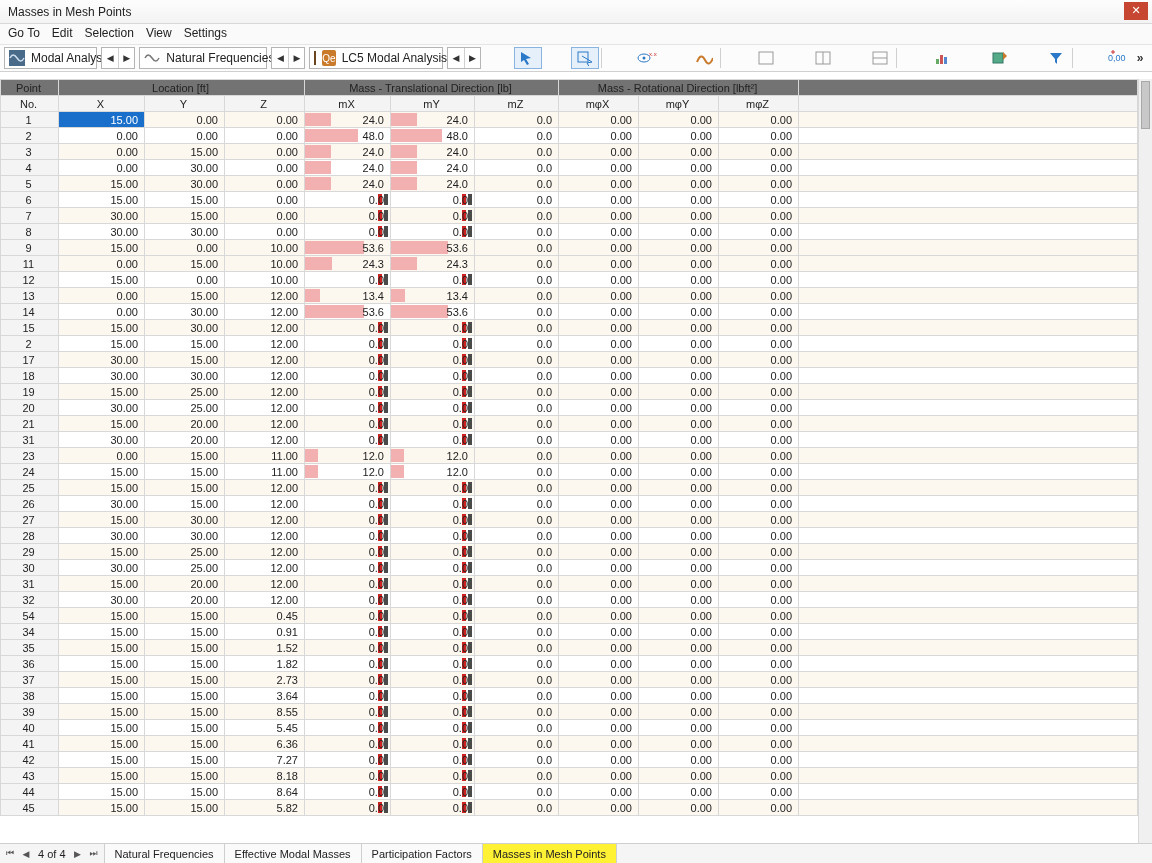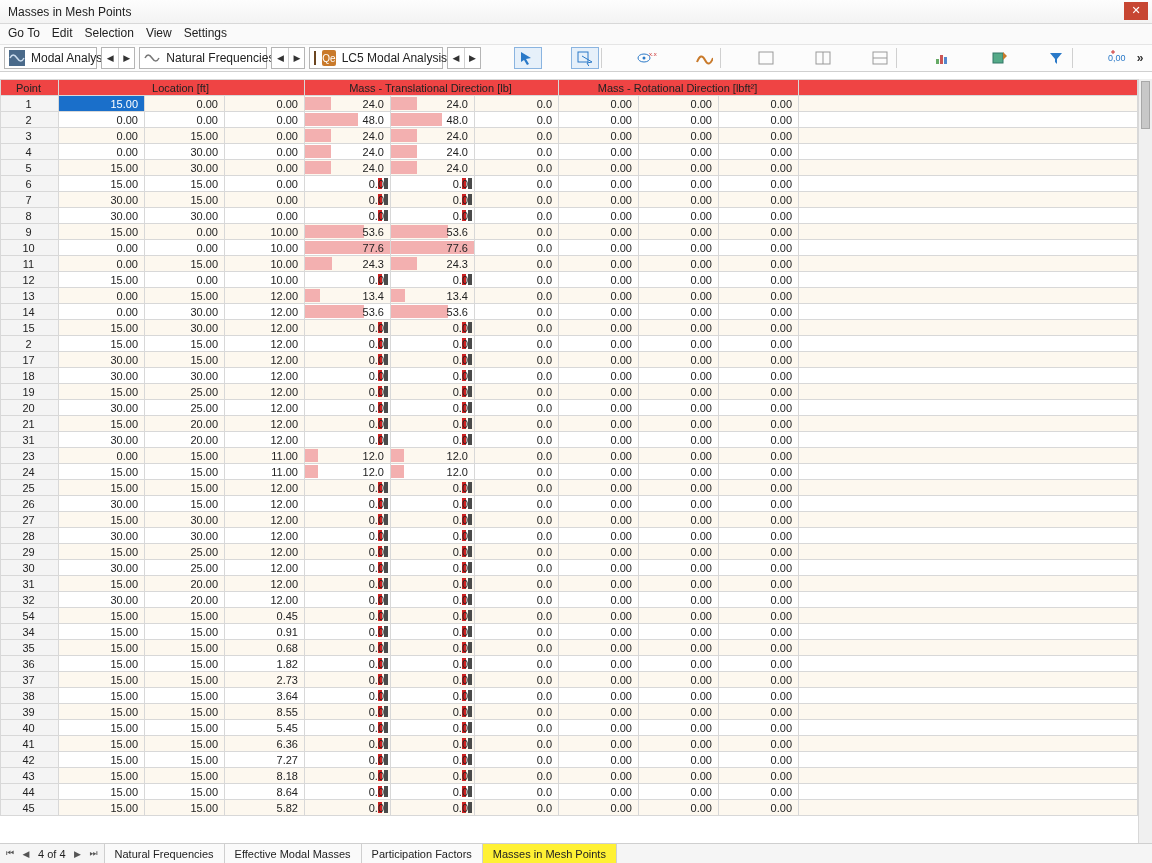--- a/index.html
+++ b/index.html
@@ -103,21 +103,21 @@
     text-align: right;
     white-space: nowrap;
     overflow:hidden;
     position:relative;
   }
   table.grid th {
     background:#f4f4f4;
     font-weight:normal;
     text-align:center;
   }
-  table.grid th.group { background:#ef4444; }
+  table.grid th.group { background:#737373; }
   table.grid td.rownum {
     background:#f4f4f4; text-align:center;
   }
   table.grid tbody tr.alt td.data { background:#fdf8ef; }
   table.grid tbody tr td.data { background:#ffffff; }
   table.grid tbody tr td.rownum { background:#f4f4f4; }
   table.grid td.sel {
     background:#1a6fca !important; color:#fff;
   }
   .bar-cell {
@@ -324,20 +324,33 @@
         <col>
       </colgroup>
       <thead>
         <tr>
           <th class="group">Point</th>
           <th class="group" colspan="3">Location [ft]</th>
           <th class="group" colspan="3">Mass - Translational Direction [lb]</th>
           <th class="group" colspan="3">Mass - Rotational Direction [lbft²]</th>
           <th class="group"></th>
         </tr>
+        <tr>
+          <th>No.</th>
+          <th>X</th>
+          <th>Y</th>
+          <th>Z</th>
+          <th>mX</th>
+          <th>mY</th>
+          <th>mZ</th>
+          <th>mφX</th>
+          <th>mφY</th>
+          <th>mφZ</th>
+          <th></th>
+        </tr>
       </thead>
       <tbody id="grid-body">
           <tr class="alt">
             <td class="rownum">1</td>
             <td class="data sel">15.00</td>
             <td class="data">0.00</td>
             <td class="data">0.00</td>
             <td class="data bar-cell">
               <div class="bar-inner">
                 <div class="bar-fill" style="width: 30.9278%;"></div>
@@ -539,43 +552,20 @@
                 <div class="bar-fill" style="width: 69.0722%;"></div>
                 <span class="bar-label">53.6</span>
               </div>
             </td>
             <td class="data">0.0</td>
             <td class="data">0.00</td>
             <td class="data">0.00</td>
             <td class="data">0.00</td>
             <td class="data"></td>
           </tr>
-          <tr>
-            <td class="rownum">10</td>
-            <td class="data">0.00</td>
-            <td class="data">0.00</td>
-            <td class="data">10.00</td>
-            <td class="data bar-cell">
-              <div class="bar-inner">
-                <div class="bar-fill" style="width: 100%;"></div>
-                <span class="bar-label">77.6</span>
-              </div>
-            </td>
-            <td class="data bar-cell">
-              <div class="bar-inner">
-                <div class="bar-fill" style="width: 100%;"></div>
-                <span class="bar-label">77.6</span>
-              </div>
-            </td>
-            <td class="data">0.0</td>
-            <td class="data">0.00</td>
-            <td class="data">0.00</td>
-            <td class="data">0.00</td>
-            <td class="data"></td>
-          </tr>
           <tr class="alt">
             <td class="rownum">11</td>
             <td class="data">0.00</td>
             <td class="data">15.00</td>
             <td class="data">10.00</td>
             <td class="data bar-cell">
               <div class="bar-inner">
                 <div class="bar-fill" style="width: 31.3144%;"></div>
                 <span class="bar-label">24.3</span>
               </div>
@@ -1156,21 +1146,21 @@
             <td class="data">0.0</td>
             <td class="data">0.00</td>
             <td class="data">0.00</td>
             <td class="data">0.00</td>
             <td class="data"></td>
           </tr>
           <tr class="alt">
             <td class="rownum">35</td>
             <td class="data">15.00</td>
             <td class="data">15.00</td>
-            <td class="data">0.68</td>
+            <td class="data">1.52</td>
             <td class="data bar-cell">
               <div class="bar-inner">
                 <div class="bar-tick tick-dark" style="right: 2px;"></div>
                 <div class="bar-tick tick-red" style="right: 8px;"></div>
                 <span class="bar-label">0.0</span>
               </div>
             </td>
             <td class="data bar-cell">
               <div class="bar-inner">
                 <div class="bar-tick tick-dark" style="right: 2px;"></div>

